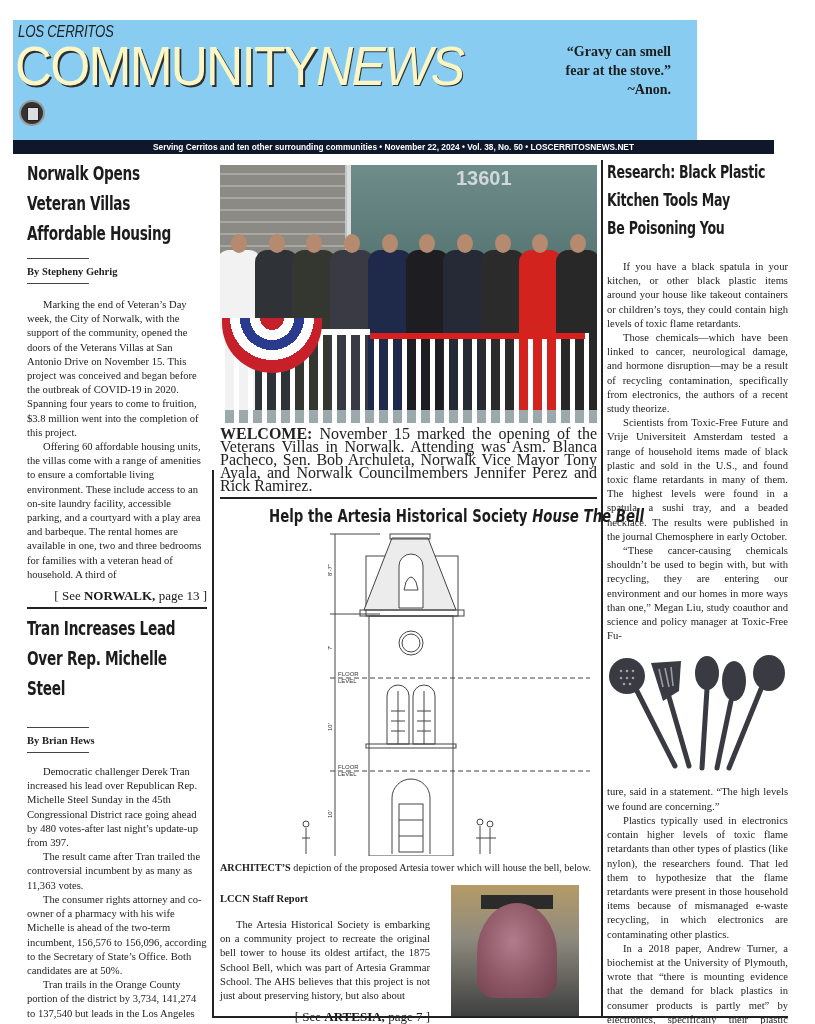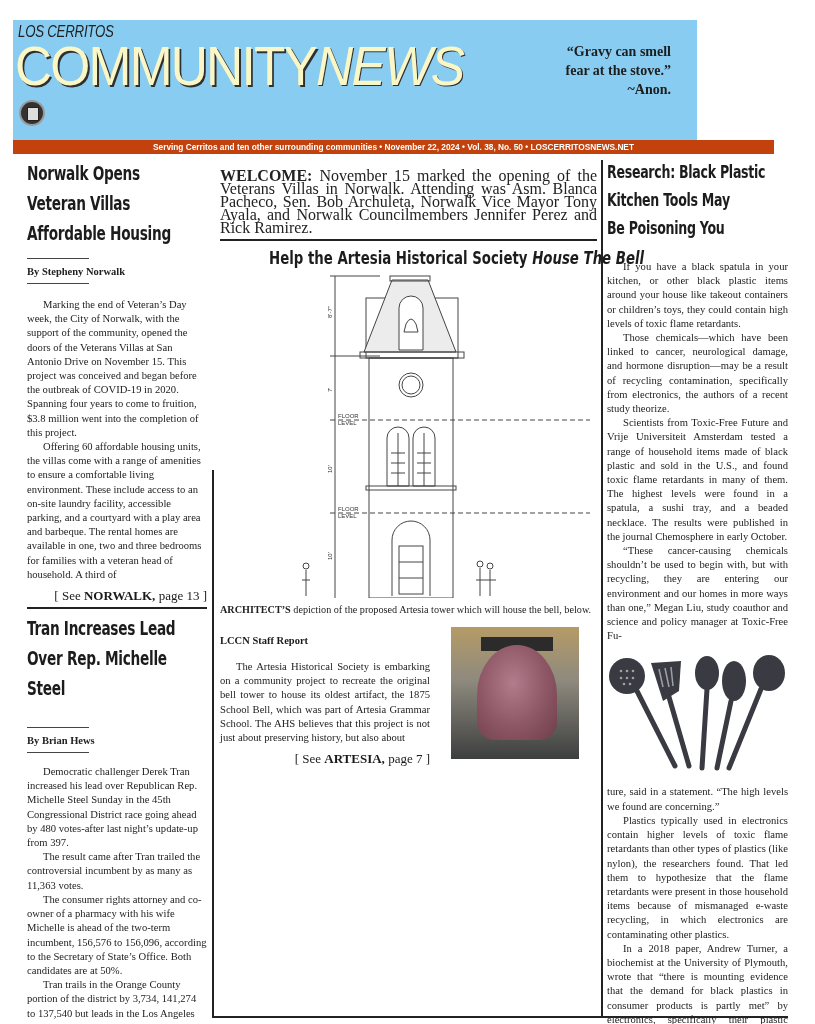--- a/index.html
+++ b/index.html
@@ -10,21 +10,21 @@
   .masthead { position: absolute; left: 13px; top: 20px; width: 684px; height: 121px; background: #88cdf1; }
   .mast-kicker { position: absolute; left: 5px; top: 2px; font-family: "Liberation Sans", sans-serif; font-style: italic; font-size: 17px; color: #1f1f1f; transform: scaleX(0.78); transform-origin: left top; letter-spacing: -0.3px; }
   .mast-title { position: absolute; left: 2px; top: 14px; font-family: "Liberation Sans", sans-serif; font-size: 56px; line-height: 64px; white-space: nowrap; transform: scaleX(0.92); transform-origin: left top; }
   .mast-title .bold { color: #fbf6c6; font-weight: normal; letter-spacing: -2px; text-shadow: 2px 2px 0 #2f2f2f; }
   .mast-title .light { color: #fbf6c6; font-style: italic; font-weight: normal; letter-spacing: -2px; text-shadow: 1px 1px 0 #2f2f2f; }
   .mast-quote { position: absolute; right: 26px; top: 22px; width: 150px; text-align: right; font-family: "Liberation Serif", serif; font-weight: bold; font-size: 14px; line-height: 19px; color: #1d1d1d; }
   .mast-award { position: absolute; left: 6px; top: 80px; display: flex; align-items: center; gap: 12px; }
   .award-logo { width: 26px; height: 26px; border-radius: 50%; background: #333; border: 2px solid #999; position: relative; }
   .award-logo::after { content: ""; position: absolute; left: 6px; top: 5px; width: 10px; height: 12px; background: #ddd; border: 1px solid #222; }
   .award-text { font-family: "Liberation Sans", sans-serif; font-weight: bold; font-size: 11.5px; color: #1d1d1d; }
-  .mast-bar { position: absolute; left: 0; bottom: -13px; width: 761px; height: 14px; background: #c2410c; color: #fff; font-family: "Liberation Sans", sans-serif; font-weight: bold; font-size: 8.3px; text-align: center; line-height: 14px; white-space: nowrap; }
+  .mast-bar { position: absolute; left: 0; bottom: -13px; width: 761px; height: 14px; background: #0f172a; color: #fff; font-family: "Liberation Sans", sans-serif; font-weight: bold; font-size: 8.3px; text-align: center; line-height: 14px; white-space: nowrap; }
 
   
   .col { position: absolute; top: 158px; }
   .col-left { left: 27px; width: 180px; }
   .col-center { left: 220px; width: 377px; }
   .col-right { left: 607px; width: 181px; }
   .vrule { position: absolute; width: 1.5px; background: #222; }
 
   .headline { font-family: "DejaVu Sans", sans-serif; font-weight: bold; font-size: 19px; line-height: 30px; color: #1c1c1c; transform: scaleX(0.72); transform-origin: left top; width: 140%; letter-spacing: -0.4px; }
   .byline-wrap { margin-top: 10px; }
@@ -91,21 +91,21 @@
 
 <section class="col col-left">
   <article>
     <h1 class="headline">
       <div>Norwalk Opens</div>
       <div>Veteran Villas</div>
       <div>Affordable Housing</div>
     </h1>
     <div class="byline-wrap">
       <div class="hr-short"></div>
-      <div class="byline">By Stepheny Norwalk</div>
+      <div class="byline">By Stepheny Gehrig</div>
       <div class="hr-short"></div>
     </div>
     <div class="body-text" style="margin-top:14px;">
       <p>Marking the end of Veteran’s Day week, the City of Norwalk, with the support of the community, opened the doors of the Veterans Villas at San Antonio Drive on November 15. This project was conceived and began before the outbreak of COVID-19 in 2020. Spanning four years to come to fruition, $3.8 million went into the completion of this project.</p>
       <p>Offering 60 affordable housing units, the villas come with a range of amenities to ensure a comfortable living environment. These include access to an on-site laundry facility, accessible parking, and a courtyard with a play area and barbeque. The rental homes are available in one, two and three bedrooms for families with a veteran head of household. A third of</p>
     </div>
     <div class="see-more">
       <span>[ See </span><b>NORWALK,</b><span> page 13 ]</span>
     </div>
   </article>
@@ -126,20 +126,42 @@
       <p>The result came after Tran trailed the controversial incumbent by as many as 11,363 votes.</p>
       <p>The consumer rights attorney and co-owner of a pharmacy with his wife Michelle is  ahead of the two-term incumbent, 156,576 to 156,096, according to the Secretary of State’s Office. Both candidates are at 50%.</p>
       <p>Tran trails in the Orange County portion of the district by 3,734, 141,274 to 137,540 but leads in the Los Angeles County portion - Artesia, Cerritos, Hawaiian Gardens and a portion of Lakewood -- 19,036 to 14,822 increasing his lead by a mere 83 votes</p>
 
     </div>
   </article>
 </section>
 
 <section class="col col-center" style="top:165px;">
   <figure>
+    <div class="photo">
+      <div class="building-left"></div>
+      <div class="glass">
+        <span class="num">13601</span>
+      </div>
+      <div class="people">
+        <div class="person" style="background:#f2f2f2;"></div>
+        <div class="person" style="background:#2f3338;"></div>
+        <div class="person" style="background:#33372f;"></div>
+        <div class="person" style="background:#3a3a44;"></div>
+        <div class="person" style="background:#1f2a4a;"></div>
+        <div class="person" style="background:#1d1d22;"></div>
+        <div class="person" style="background:#262a36;"></div>
+        <div class="person" style="background:#2b2b2b;"></div>
+        <div class="person" style="background:#d2231f;"></div>
+        <div class="person" style="background:#282828;"></div>
+      </div>
+      <div class="fence"></div>
+      <div class="fence-rail"></div>
+      <div class="bunting"></div>
+      <div class="ribbon"></div>
+    </div>
     <figcaption class="caption">
       <b>WELCOME:</b><span> November 15 marked the opening of the Veterans Villas in Norwalk. Attending was Asm. Blanca Pacheco, Sen. Bob Archuleta, Norwalk Vice Mayor Tony Ayala, and Norwalk Councilmembers Jennifer Perez and Rick Ramirez.</span>
     </figcaption>
   </figure>
   <div class="rule-thick" style="margin-top:5px;"></div>
 
   <article>
     <h2 class="section-title">
       <span>Help the Artesia Historical Society </span><i>House The Bell</i>
     </h2>

